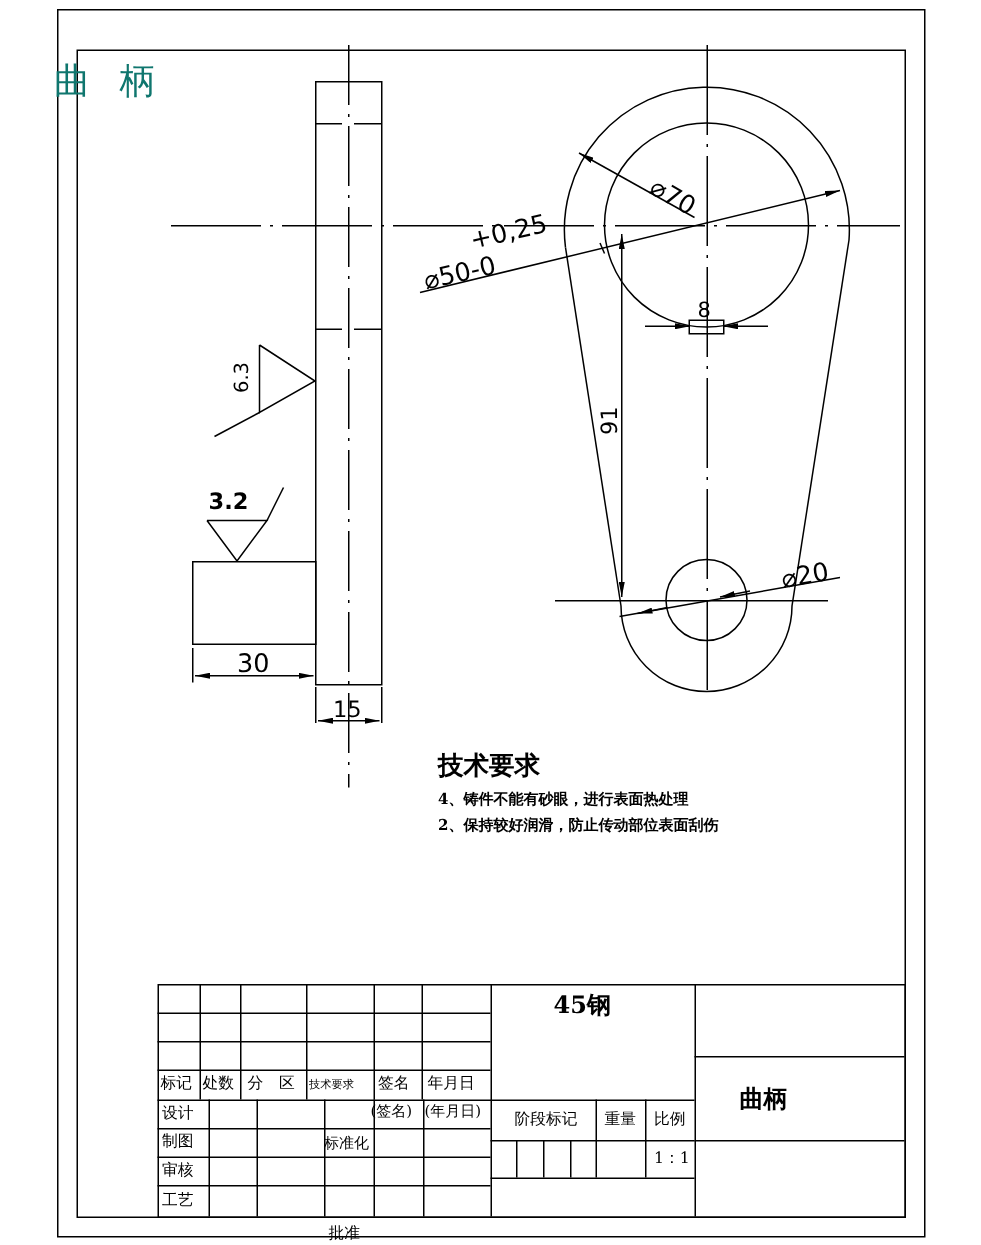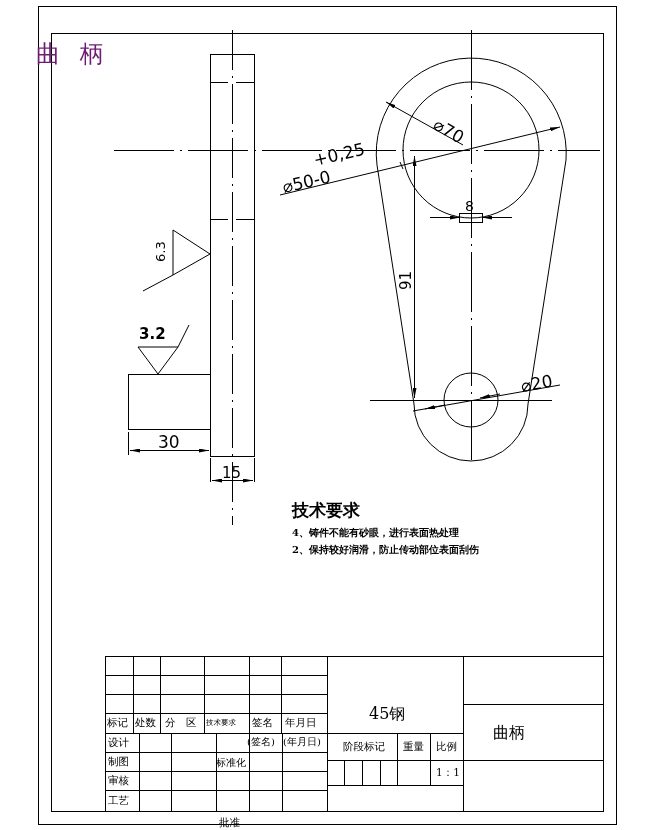--- a/index.html
+++ b/index.html
@@ -1,28 +1,28 @@
 <!DOCTYPE html>
 <html><head>
 <meta charset="utf-8">
 <style>
   html, body { margin:0; padding:0; background:#ffffff; }
   body { width:654px; height:830px; position:relative; overflow:hidden;
          font-family:"DejaVu Sans", sans-serif; }
   #drawing { position:absolute; left:0; top:0; }
-  .red-title { position:absolute; left:36px; top:38px; color:#701a75;
+  .red-title { position:absolute; left:36px; top:38px; color:#0f766e;
                font-family:"DejaVu Serif", serif; font-size:24px; letter-spacing:6px; }
   .tech-title { position:absolute; left:292px; top:499px; font-size:17px; font-weight:bold;
                 font-family:"DejaVu Serif", serif;text-align:center; }
   .tech-line { position:absolute; left:292px; font-size:10px; font-weight:bold;
                font-family:"DejaVu Serif", serif; white-space:nowrap; }
   .tb { position:absolute; font-size:10.5px; font-weight:normal;
         font-family:"DejaVu Serif", serif; white-space:nowrap; line-height:1; }
   .tb-small { font-size:7.5px; }
-  .tb-big { font-size:16px; font-weight:normal; }
+  .tb-big { font-size:16px; font-weight:bold; }
 </style>
 </head>
 <body>
 
 <svg id="drawing" width="654" height="830" viewBox="0 0 654 830" xmlns="http://www.w3.org/2000/svg">
   <defs>
     <marker id="arr" viewBox="0 0 10 4" refX="10" refY="2" markerWidth="10" markerHeight="4" orient="auto-start-reverse" markerUnits="userSpaceOnUse">
       <path d="M0,0 L10,2 L0,4 z" fill="#000"></path>
     </marker>
   </defs>
@@ -152,18 +152,18 @@
 <div class="tb" style="left:108px;top:737px">设计</div>
 <div class="tb" style="left:108px;top:756px">制图</div>
 <div class="tb" style="left:108px;top:775px">审核</div>
 <div class="tb" style="left:108px;top:795px">工艺</div>
 
 <div class="tb" style="left:216px;top:758px;font-size:10px">标准化</div>
 <div class="tb" style="left:247px;top:737px;font-size:10px">(签名)</div>
 <div class="tb" style="left:283px;top:737px;font-size:10px">(年月日)</div>
 <div class="tb" style="left:219px;top:817px">批准</div>
 
-<div class="tb tb-big" style="left:369px;top:706px;font-weight:normal">45钢</div>
+<div class="tb tb-big" style="left:369px;top:662px;font-weight:bold">45钢</div>
 <div class="tb" style="left:343px;top:741px">阶段标记</div>
 <div class="tb" style="left:403px;top:741px">重量</div>
 <div class="tb" style="left:436px;top:741px">比例</div>
 <div class="tb" style="left:436px;top:767px">1：1</div>
 <div class="tb tb-big" style="left:493px;top:725px">曲柄</div>
 
 </body></html>

